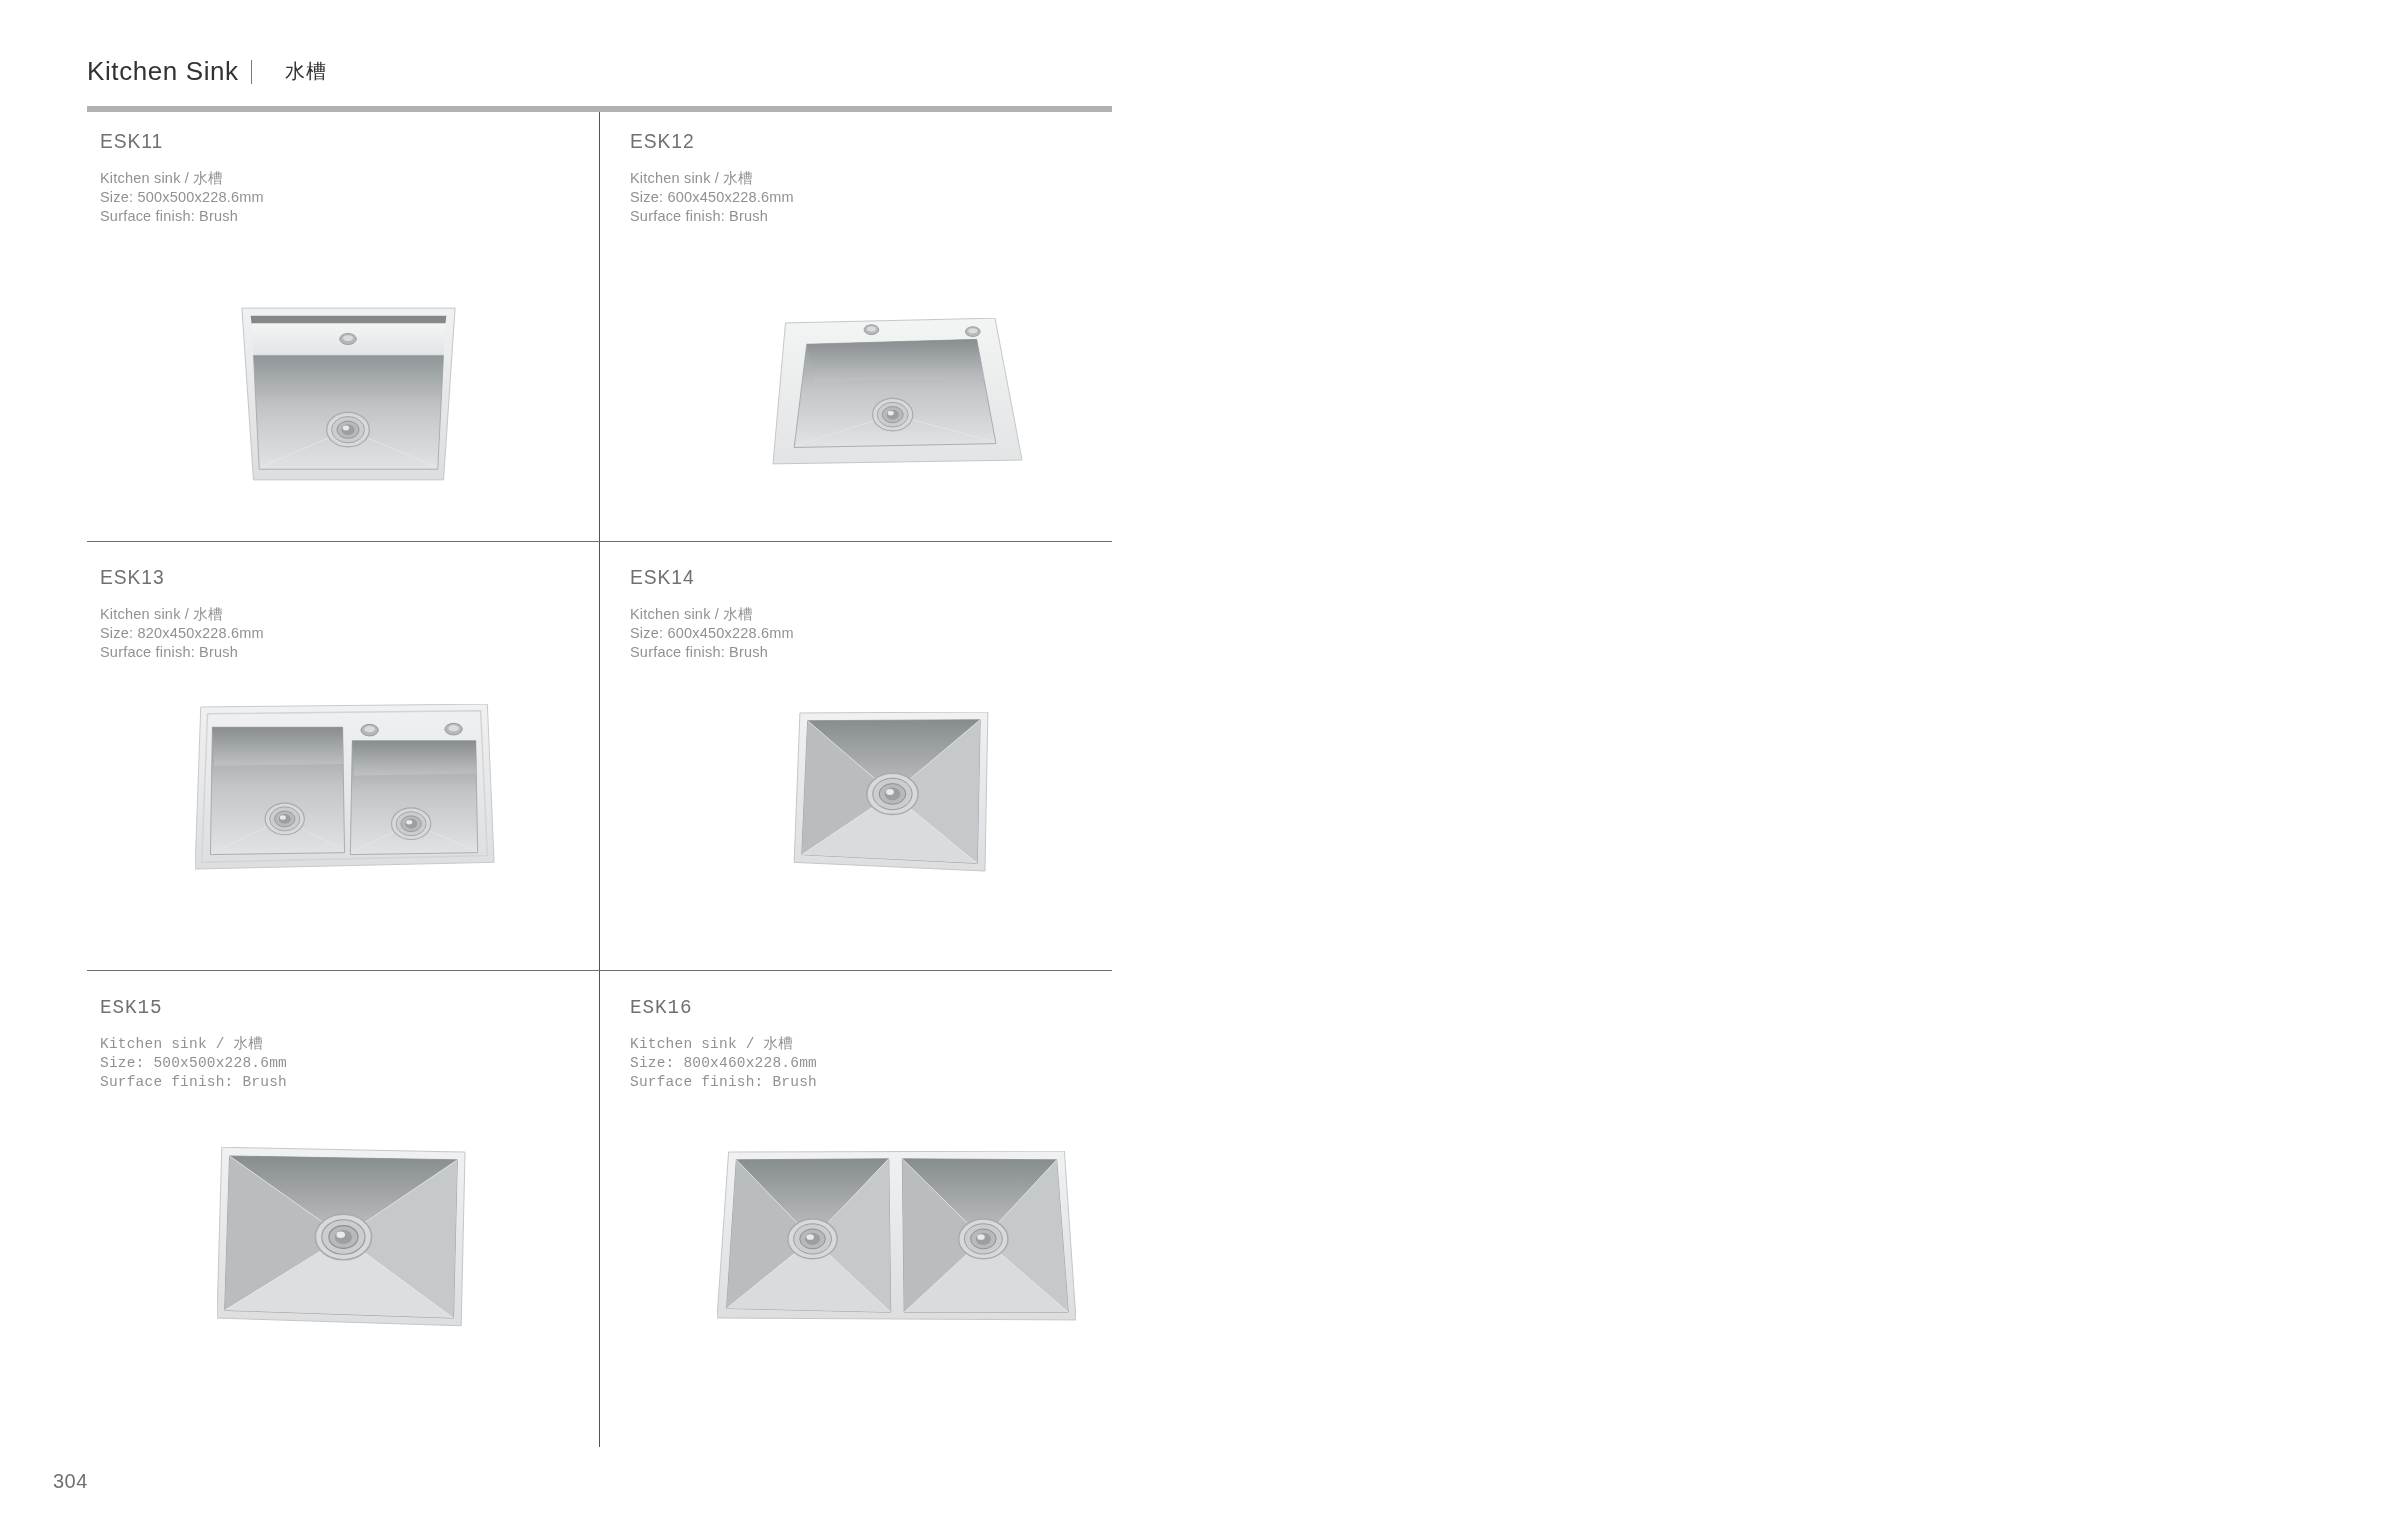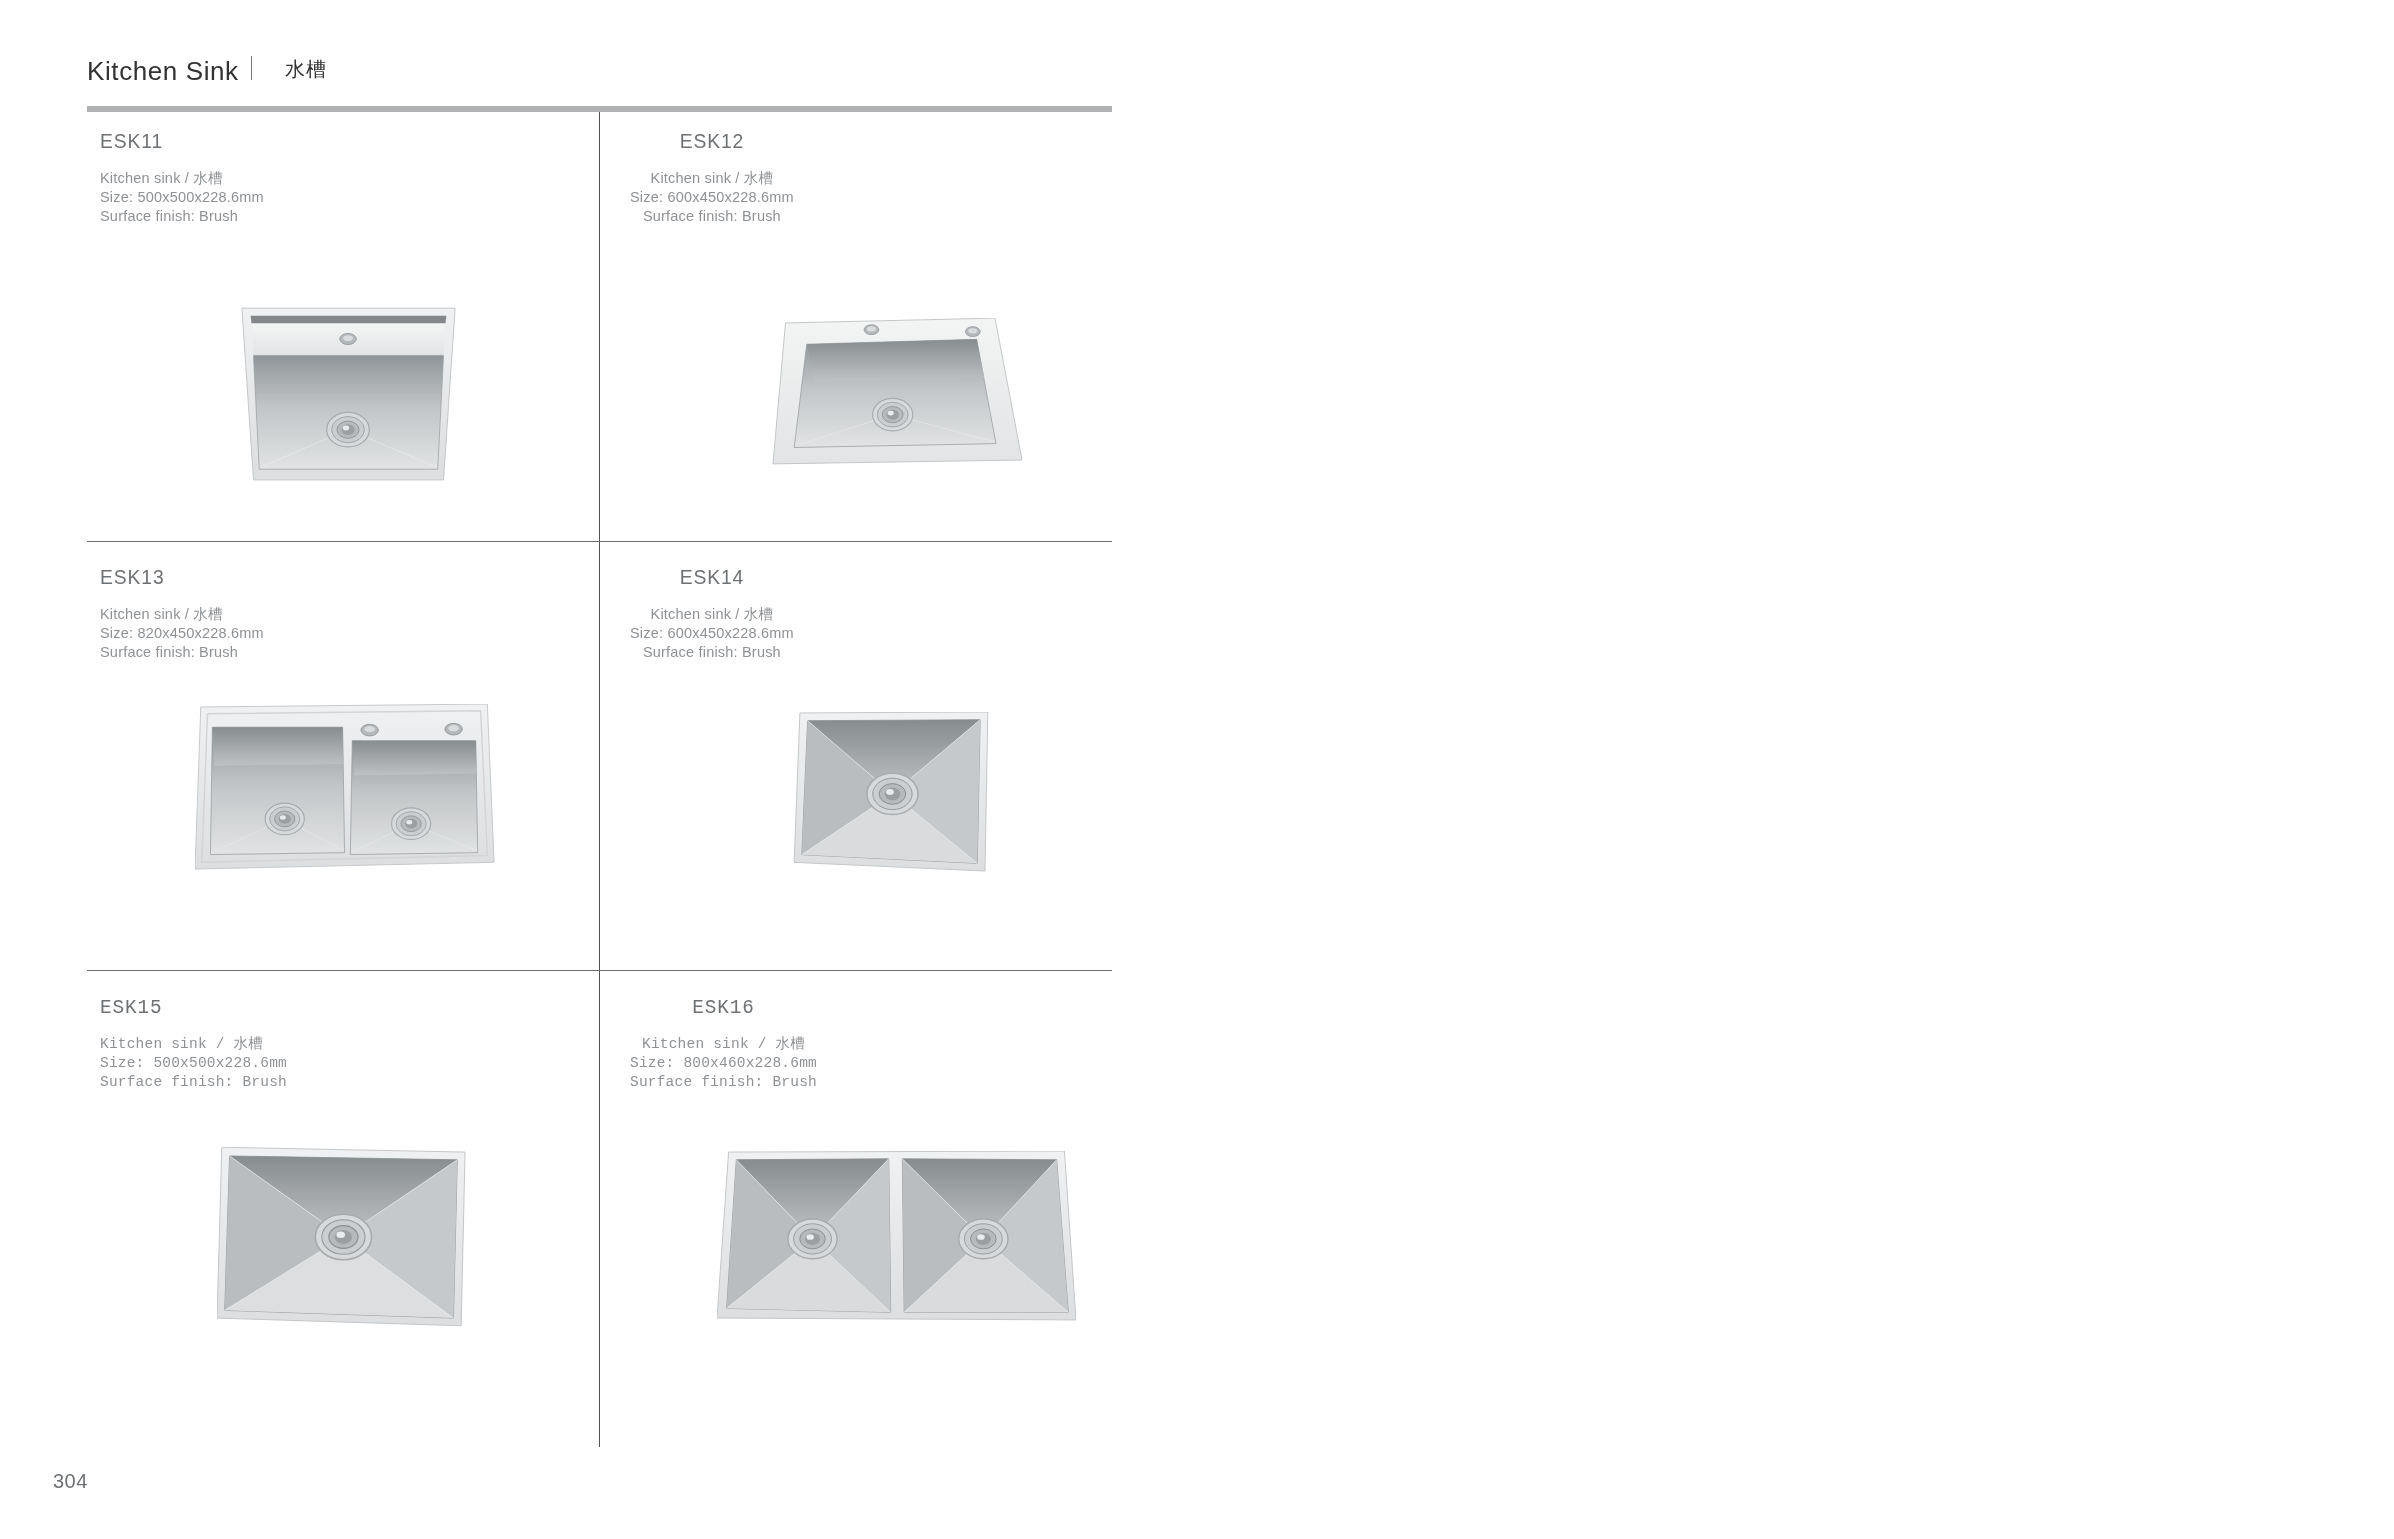--- a/index.html
+++ b/index.html
@@ -1,34 +1,34 @@
 <!DOCTYPE html>
 <html><head>
 <meta charset="utf-8">
 <style>
   html,body{margin:0;padding:0;}
   body{
     width:2394px;height:1539px;background:#ffffff;position:relative;overflow:hidden;
     font-family:"Liberation Sans", sans-serif;
   }
   
-  .title-wrap{position:absolute;left:87px;top:56px;display:flex;align-items:flex-start;}
+  .title-wrap{position:absolute;left:87px;top:56px;display:flex;align-items:center;}
   .title-en{font-size:26px;color:#323234;letter-spacing:0.6px;}
   .title-sep{width:1px;height:24px;background:#76787a;margin:0 12.6px;}
   .title-zh{font-size:20px;color:#323234;letter-spacing:1px;margin-left:20px;}
   .topbar{position:absolute;left:87px;top:106px;width:1025px;height:5.8px;background:#b1b2b3;}
   
   .vline{position:absolute;left:599px;top:112px;width:1px;height:1335px;background:#515355;}
   .hline{position:absolute;left:87px;width:1025px;height:1px;background:#6b6d6f;}
   .hline.r2{top:541px;} .hline.r3{top:970px;}
   
   .card{position:absolute;}
   .code{font-size:19.3px;color:#6e7173;letter-spacing:0.9px;}
   .desc{margin-top:16.4px;font-size:14.5px;line-height:19px;color:#8f9295;letter-spacing:0.2px;}
-  .c1{left:100px;} .c2{left:630px;text-align:center;}
+  .c1{left:100px;} .c2{left:630px;}
   .r1{top:131px;} .r2{top:567px;} .r3{top:997px;font-family:Liberation Mono, monospace;}
   
   .sink{position:absolute;display:block;}
   #img-esk11{left:239px;top:307px;width:219px;height:174px;}
   #img-esk12{left:772px;top:318px;width:251px;height:147px;}
   #img-esk13{left:195px;top:704px;width:302px;height:169px;}
   #img-esk14{left:792px;top:712px;width:198px;height:160px;}
   #img-esk15{left:217px;top:1147px;width:249px;height:180px;}
   #img-esk16{left:717px;top:1151px;width:359px;height:170px;}
   

